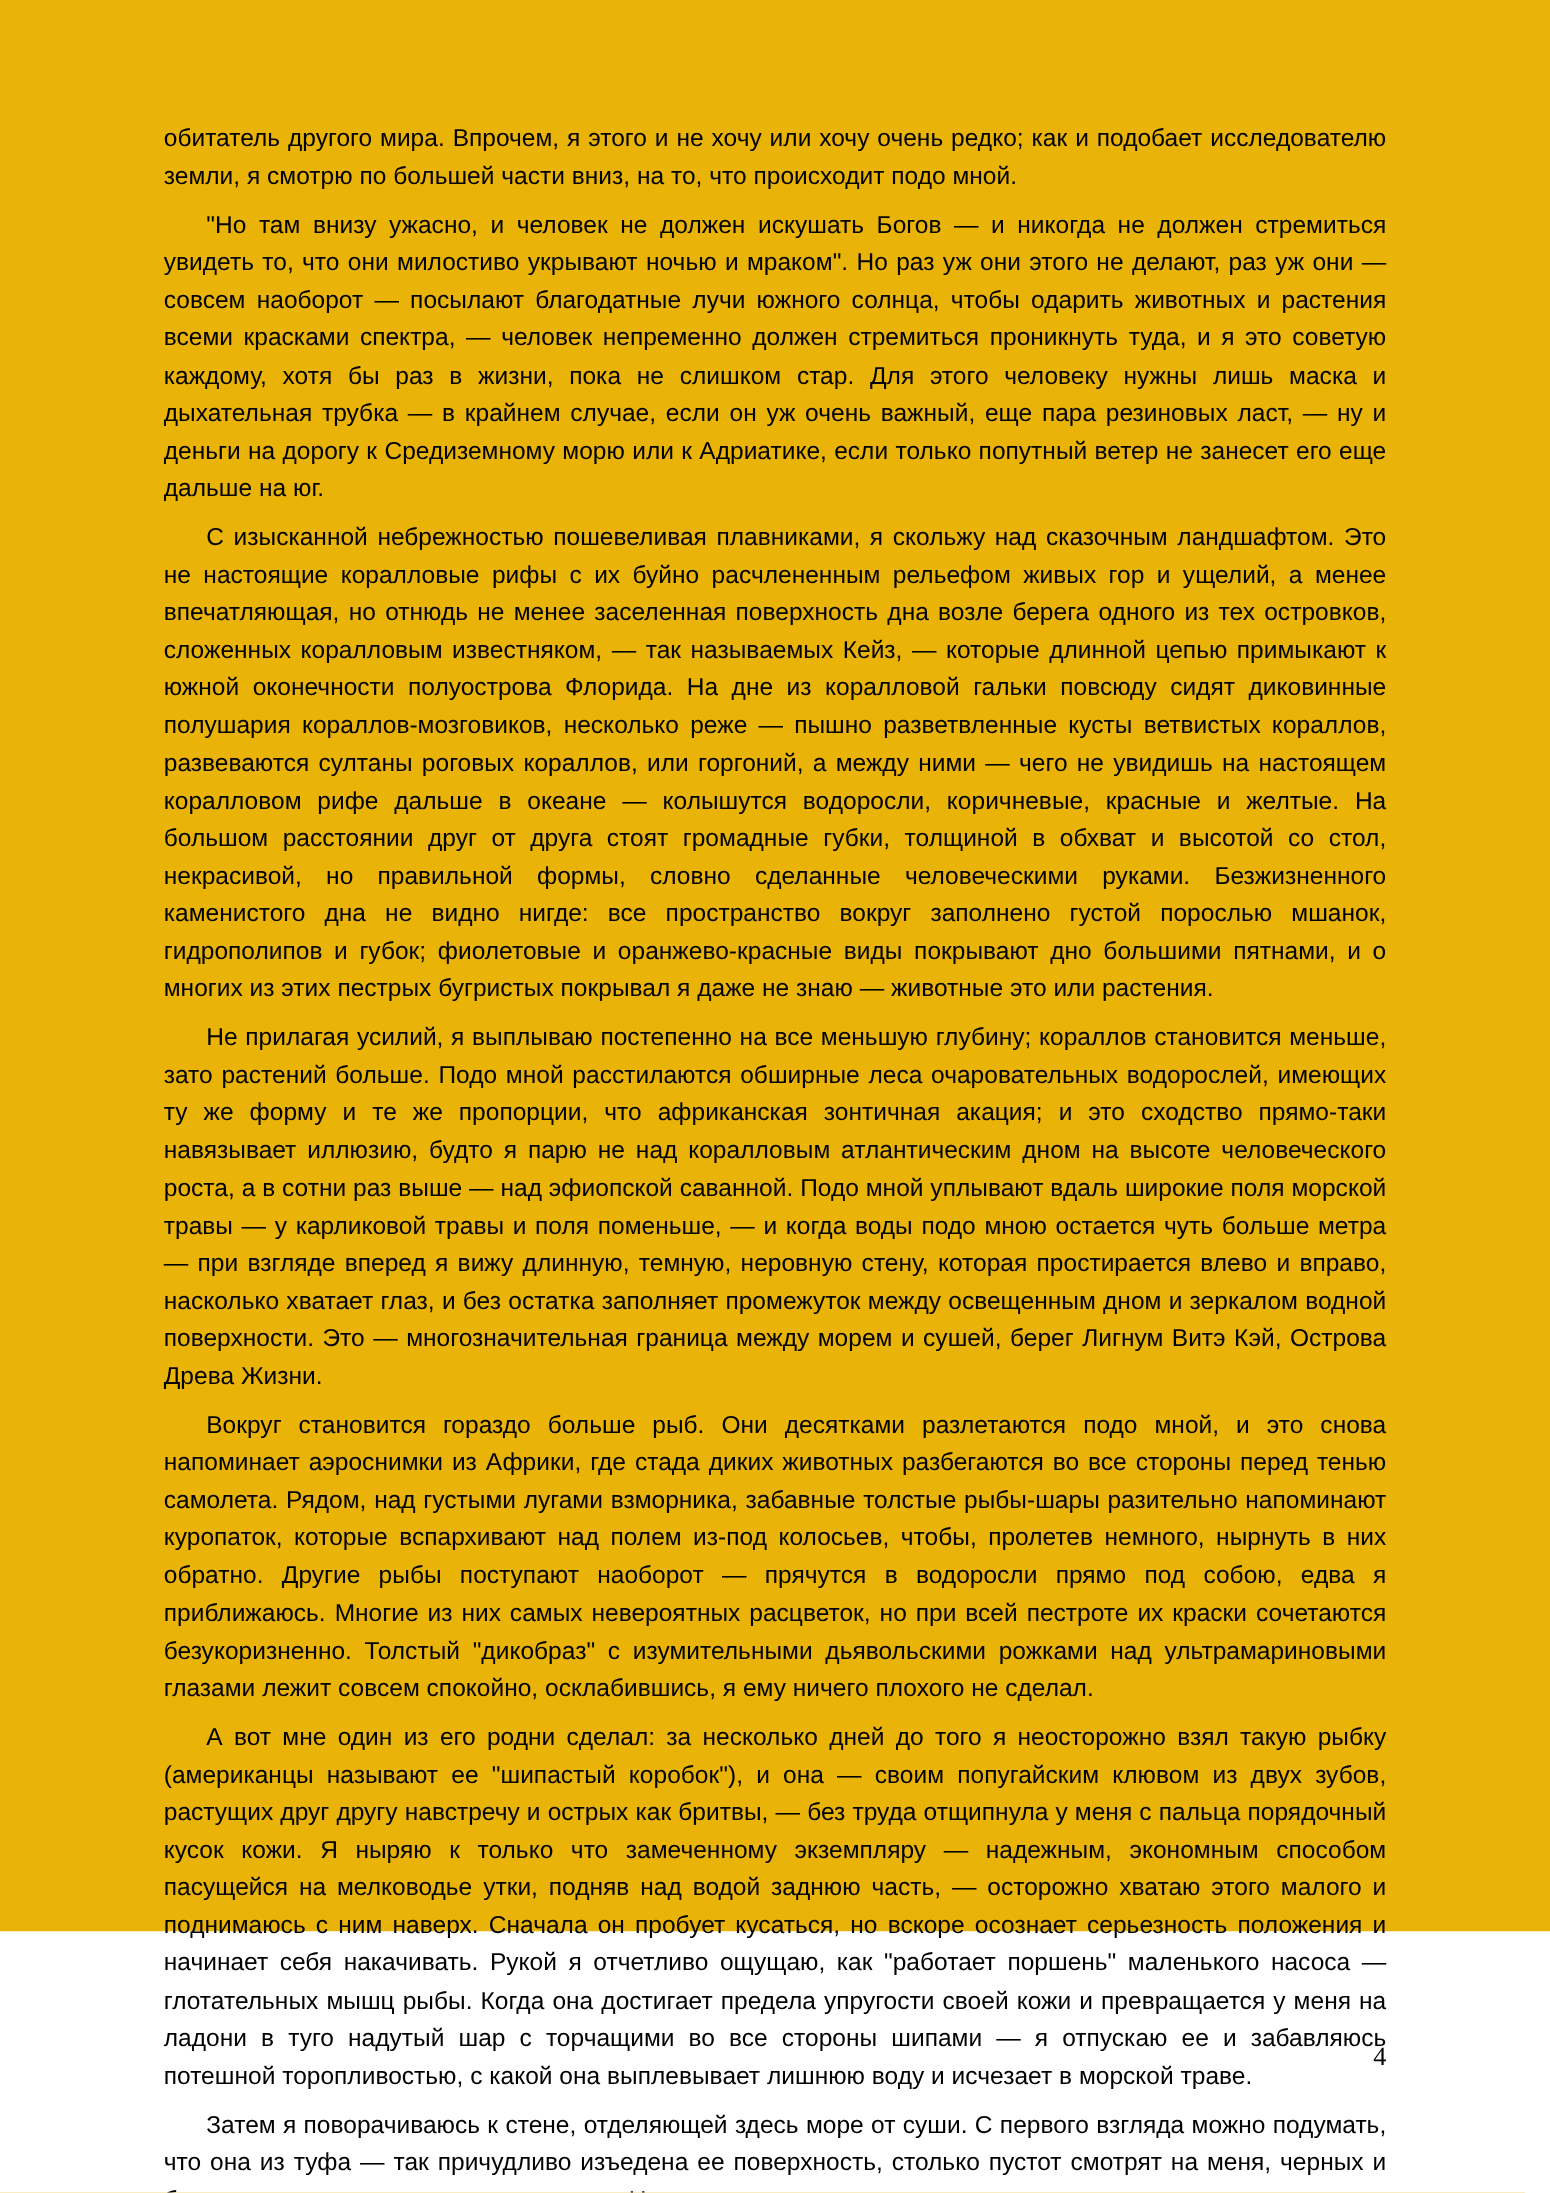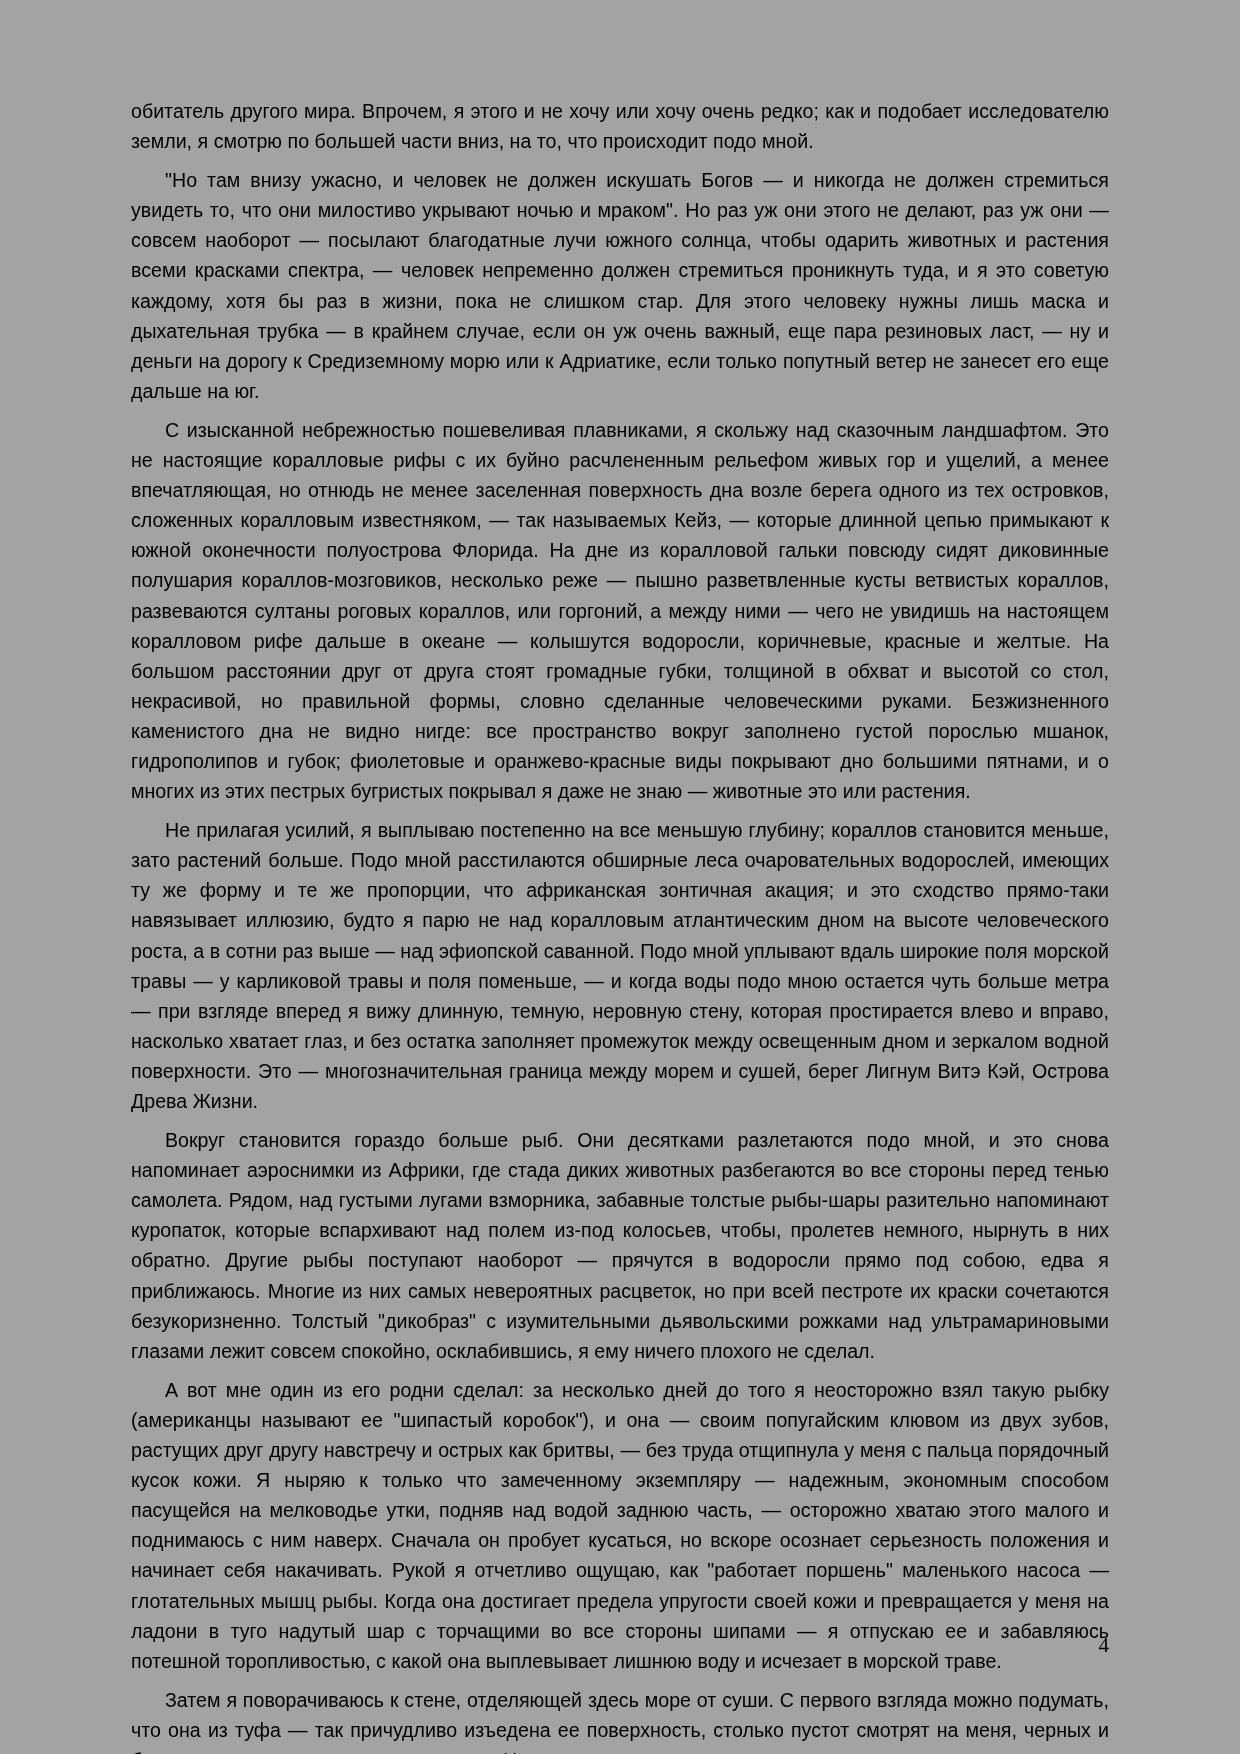--- a/index.html
+++ b/index.html
@@ -12,22 +12,22 @@
     height: 1754px;
     font-family: "Liberation Sans", sans-serif;
     color: #000000;
     position: relative;
     overflow: hidden;
   }
   .page {
     position: absolute;
     left: 0; top: 0;
     width: 1240px;
-    height: 1754px;
-    background: #a3a3a3;
+    height: 1545px;
+    background: #eab308;
   }
   .text-column {
     position: absolute;
     left: 131px;
     top: 96px;
     width: 978px;
   }
   p.para {
     margin: 0 0 0 0;
     padding: 0;

